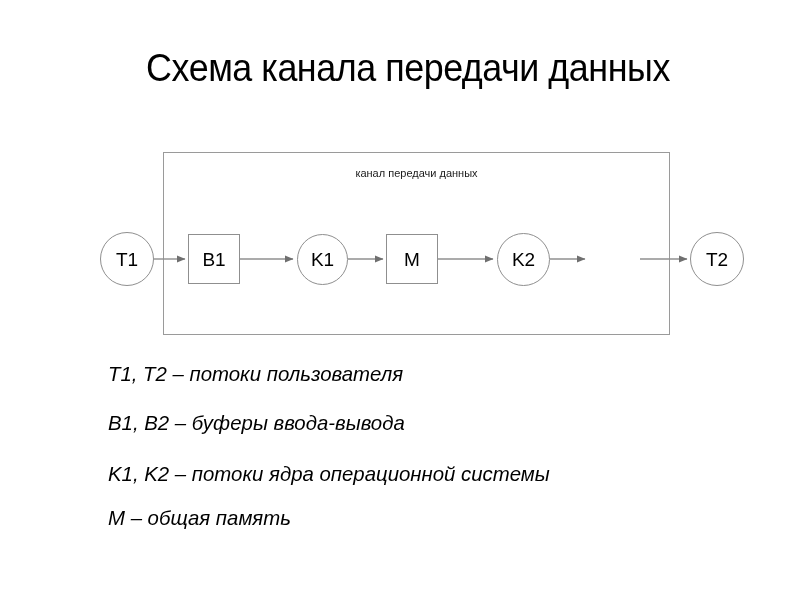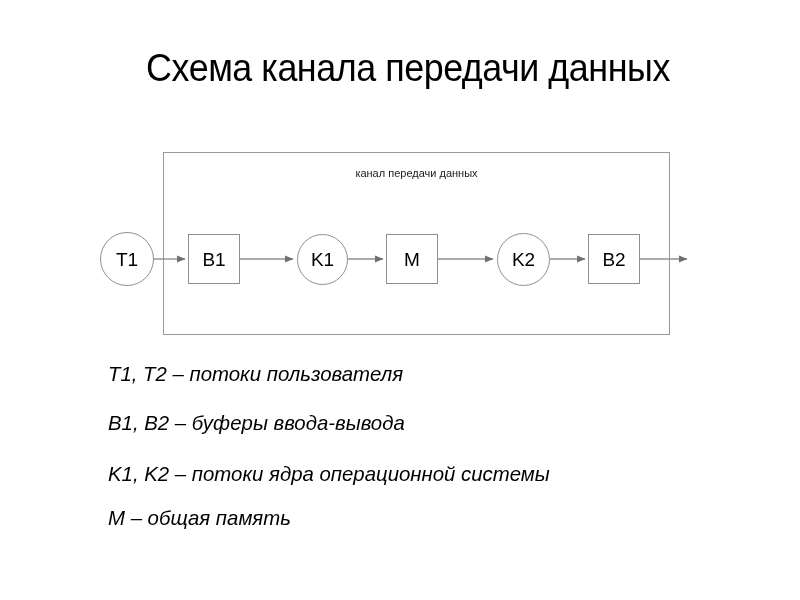--- a/index.html
+++ b/index.html
@@ -132,24 +132,24 @@
   </div>
 
   <div class="node square" style="left:378px;top:234px;width:52px;height:50px;">
     <span>M</span>
   </div>
 
   <div class="node circle" style="left:489px;top:233px;width:53px;height:53px;text-align:right;">
     <span>K2</span>
   </div>
 
-  <div class="node square" style="left:580px;top:234px;width:52px;height:50px;">
-    <span>B2</span>
+
+  <div class="node circle" style="left:682px;top:232px;width:54px;height:54px;">
+    <span>T2</span>
   </div>
-
 
   <div class="legend">
     <div class="legend-line l0">T1, T2 – потоки пользователя</div>
     <div class="legend-line l1">B1, B2 – буферы ввода-вывода</div>
     <div class="legend-line l2">K1, K2 – потоки ядра операционной системы</div>
     <div class="legend-line l3">M – общая память</div>
   </div>
 
 </div>
 

